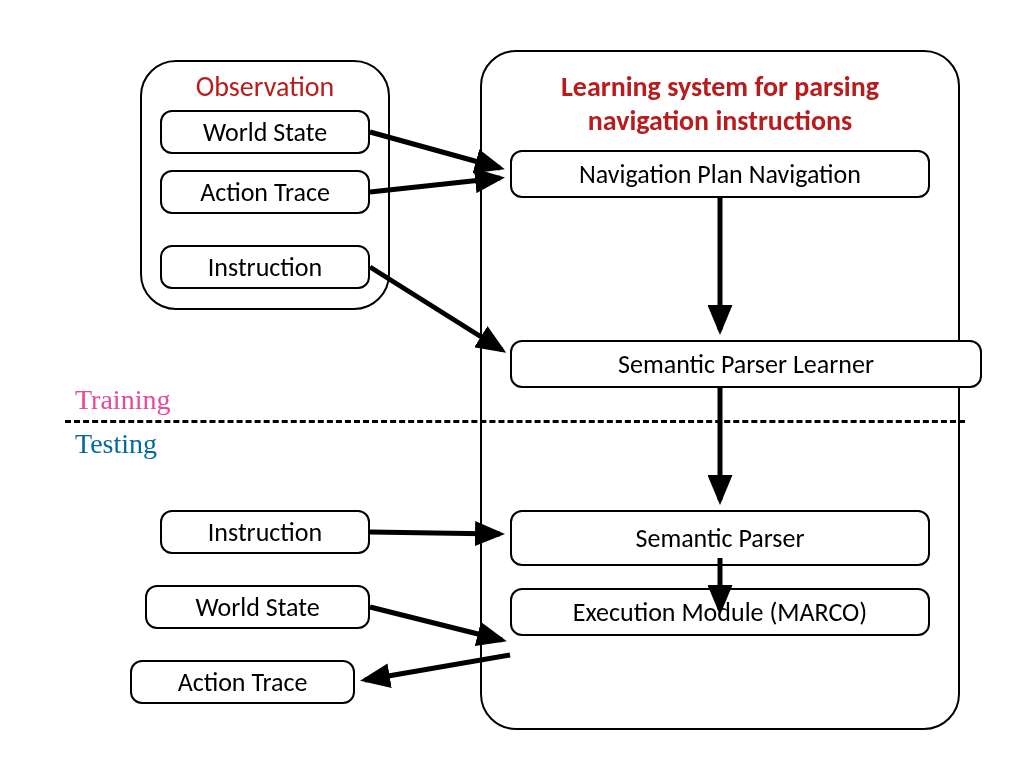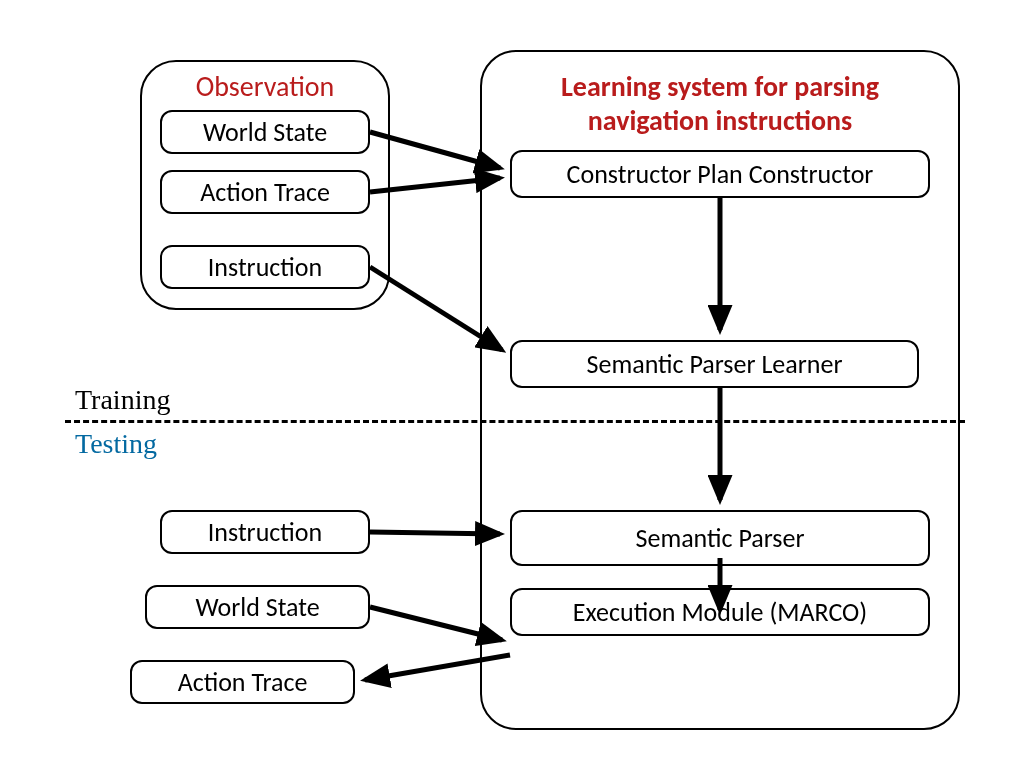--- a/index.html
+++ b/index.html
@@ -62,28 +62,28 @@
 <div class="container-box" style="left:140px; top:60px; width:250px; height:250px;"></div>
 <div class="title-text" style="left:140px; top:70px; width:250px;">Observation</div>
 
 <div class="box" style="left:160px; top:110px; width:210px; height:44px;">World State</div>
 <div class="box" style="left:160px; top:170px; width:210px; height:44px;">Action Trace</div>
 <div class="box" style="left:160px; top:245px; width:210px; height:44px;">Instruction</div>
 
 <div class="container-box" style="left:480px; top:50px; width:480px; height:680px;"></div>
 <div class="title-text" style="left:500px; top:70px; width:440px;font-weight:bold;">Learning system for parsing navigation instructions</div>
 
-<div class="box" style="left:510px; top:150px; width:420px; height:48px;">Constructor Plan Constructor</div>
-<div class="box" style="left:510px; top:340px; width:409px; height:48px;">Semantic Parser Learner</div>
+<div class="box" style="left:510px; top:150px; width:420px; height:48px;">Navigation Plan Navigation</div>
+<div class="box" style="left:510px; top:340px; width:472px; height:48px;">Semantic Parser Learner</div>
 <div class="box" style="left:510px; top:510px; width:420px; height:56px;">Semantic Parser</div>
 <div class="box" style="left:510px; top:588px; width:420px; height:48px;">Execution Module (MARCO)</div>
 
 <div class="dashed-line" style="left:65px; top:420px; width:900px;"></div>
 
-<div class="label-text" style="left:75px; top:384px; color:#000000;">Training</div>
+<div class="label-text" style="left:75px; top:384px; color:#ec4899;">Training</div>
 <div class="label-text" style="left:75px; top:428px; color:#0369a1;font-family:Liberation Serif, serif;">Testing</div>
 
 <div class="box" style="left:160px; top:510px; width:210px; height:44px;">Instruction</div>
 <div class="box" style="left:145px; top:585px; width:225px; height:44px;">World State</div>
 <div class="box" style="left:130px; top:660px; width:225px; height:44px;">Action Trace</div>
 
 <svg class="arrows">
   <defs>
     <marker id="arrowhead" markerWidth="6" markerHeight="5" refX="5" refY="2.5" orient="auto">
       <polygon points="0 0, 6 2.5, 0 5" fill="#000"></polygon>

